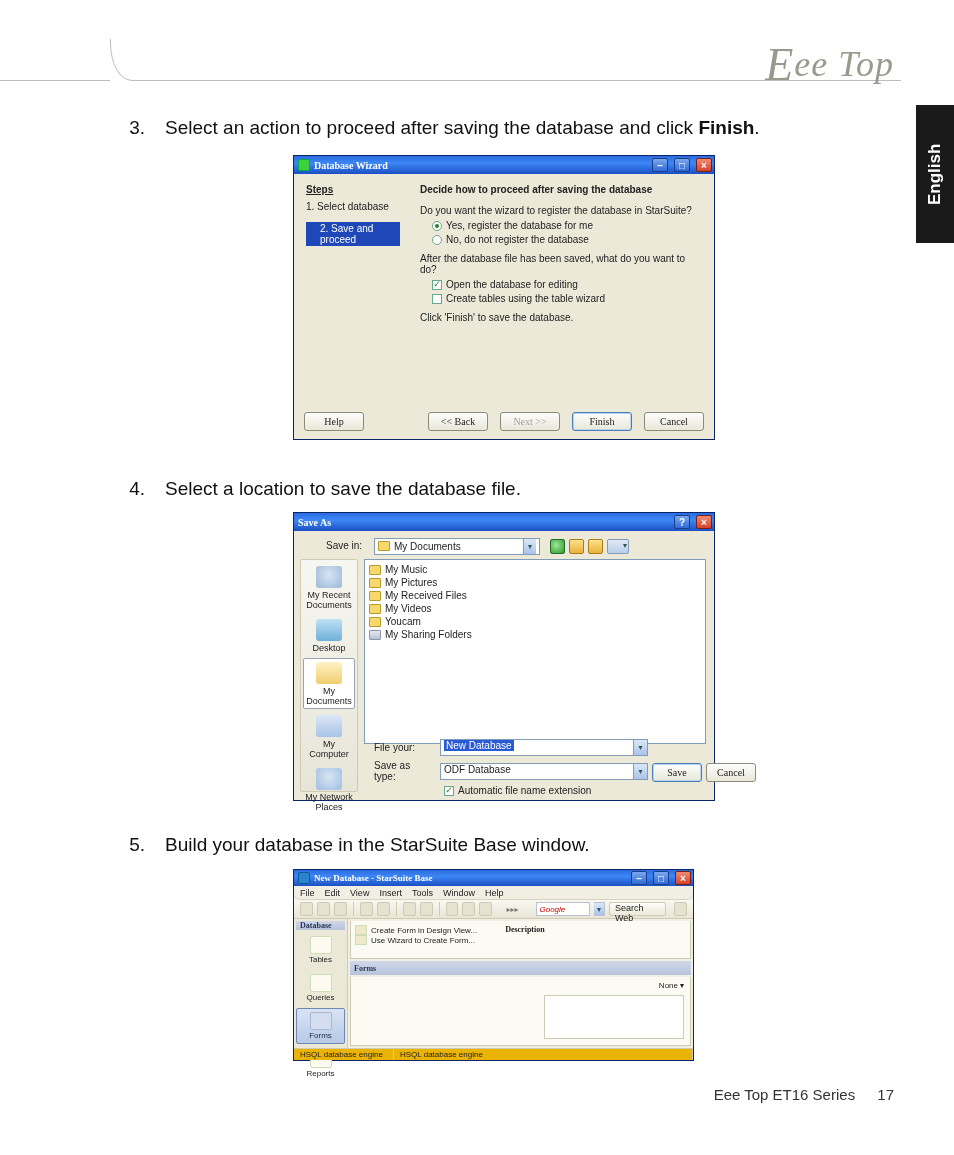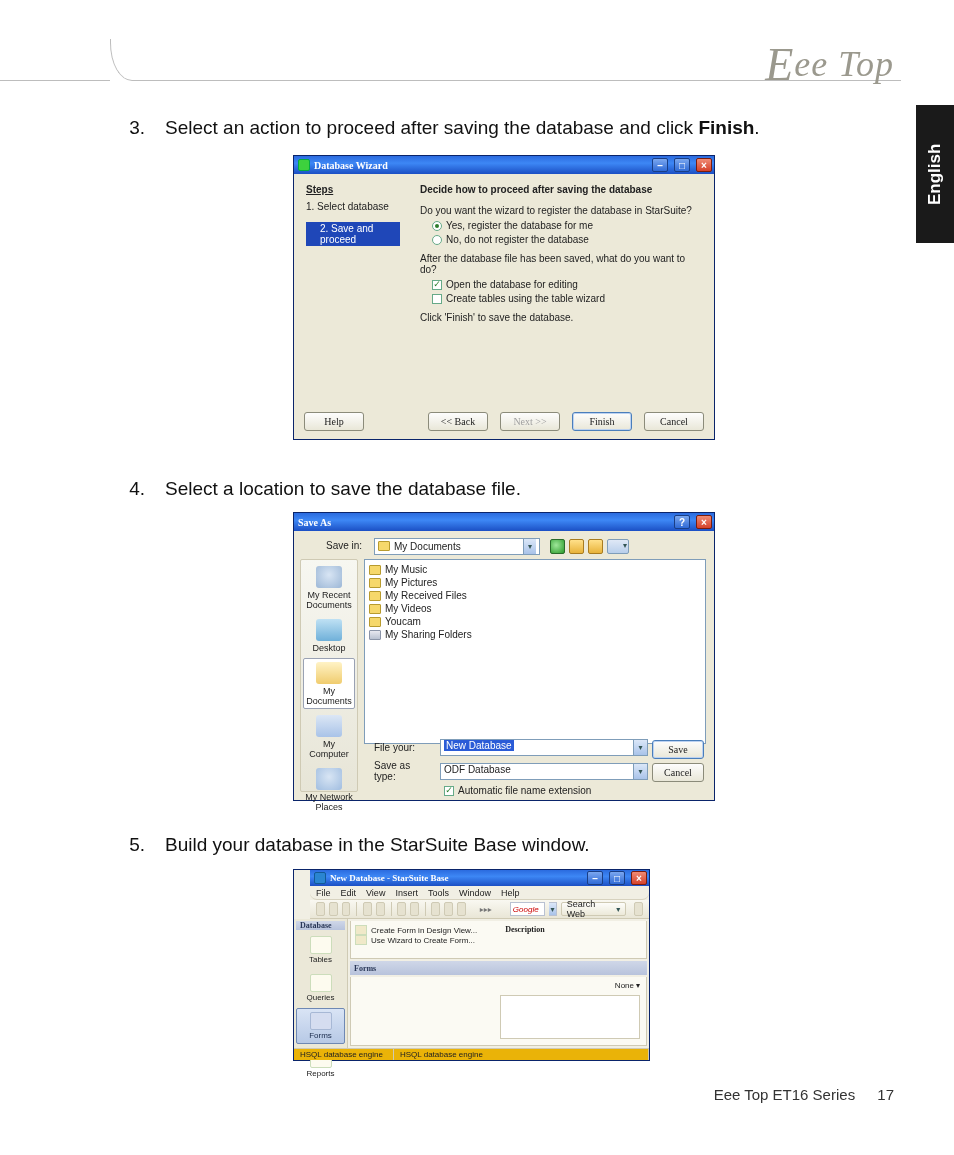--- a/index.html
+++ b/index.html
@@ -204,46 +204,46 @@
   .save-fields .fld {
     height:17px; background:#fff; border:1px solid #7f9db9;
     display:flex; align-items:flex-start; padding:0 3px; gap:4px; position:relative;
   }
   .save-fields .fld .dd { position:absolute; right:0; top:0; bottom:0; width:14px;
     background:linear-gradient(#dbe7f8,#a9c3e9); border-left:1px solid #7f9db9;
     display:flex; align-items:center; justify-content:center; font-size:8px; color:#355; }
   .save-fields .hl { background:#2a5bd7; color:#fff; padding:0 2px; }
   .save-btns {
     position:absolute; right:10px; bottom:18px; width:52px;
-    display:flex; flex-direction:column; gap:4px;
+    display:flex; flex-direction:row; gap:4px;
   }
   .autoname {
     position:absolute; left: 150px; bottom: 4px;
     display:flex; align-items:center; gap:4px;
   }
 
   
   .win3 {
     position: absolute; top: 869px; left: 293px;
-    width: 357px; height: 192px;
+    width: 401px; height: 192px;
     font: 9px Tahoma, Arial, sans-serif;
-    border: 1px solid #0a246a; background:#f1efe4;padding-left:16px;
+    border: 1px solid #0a246a; background:#f1efe4;
   }
   .win3 .titlebar { height:16px; font-size:9px; }
   .win3 .t-icon { background:#2a85d1; border:1px solid #125a97; }
   .menubar { height:14px; padding: 0 6px; display:flex; gap:10px; align-items:center; font-size:9px; background:#f1efe4; border-bottom:1px solid #d7d2bf;border-radius:7px; }
   .toolbar3 {
     height:19px; padding: 2px 6px; display:flex; align-items:center; gap:4px;
     background: linear-gradient(#f9f8f1,#e9e6d6); border-bottom:1px solid #cfcab4;
   }
   .tb3i { width:14px; height:14px; background:#e6e2d0; border:1px solid #cfcab4; border-radius:2px; }
   .tb3sep { width:1px; height:14px; background:#cfcab4; margin:0 2px; }
   .google-input { margin-left: 14px; width:58px; height:14px; background:#fff; border:1px solid #b9c1d1; font-size:8px; padding:0 2px; display:flex; align-items:center; color:#c00; font-style:italic; }
   .google-dd { width:12px; height:14px; background:linear-gradient(#dbe7f8,#a9c3e9); border:1px solid #b9c1d1; border-left:none; font-size:8px; display:flex; align-items:center; justify-content:center; color:#355; }
-  .search-btn { height:14px; padding:0 5px; font-size:9px; display:flex; align-items:center; gap:21px; border:1px solid #cfcab4; border-radius:2px; background:linear-gradient(#fdfdfa,#ece9d9); }
+  .search-btn { height:14px; padding:0 5px; font-size:9px; display:flex; align-items:center; gap:21px; border:1px solid #cfcab4; border-radius:2px; background:linear-gradient(#fdfdfa,#ece9d9);flex-direction:column; }
 
   .win3-body {
     position:absolute; top:49px; left:0; right:0; bottom:12px; display:flex;
   }
   .db-nav {
     width:54px; background:#ebe8d8; border-right:1px solid #cfcab4;
     display:flex; flex-direction:column; gap:2px; padding:2px;
   }
   .db-nav .hd { height:14px; background:linear-gradient(#cfd7e8,#b8c3dc); font:bold 8px Tahoma; display:flex; align-items:center; padding-left:4px; color:#2a3858; }
   .db-item { text-align:center; font-size:8px; padding:3px 1px; border:1px solid transparent; border-radius:2px; }

